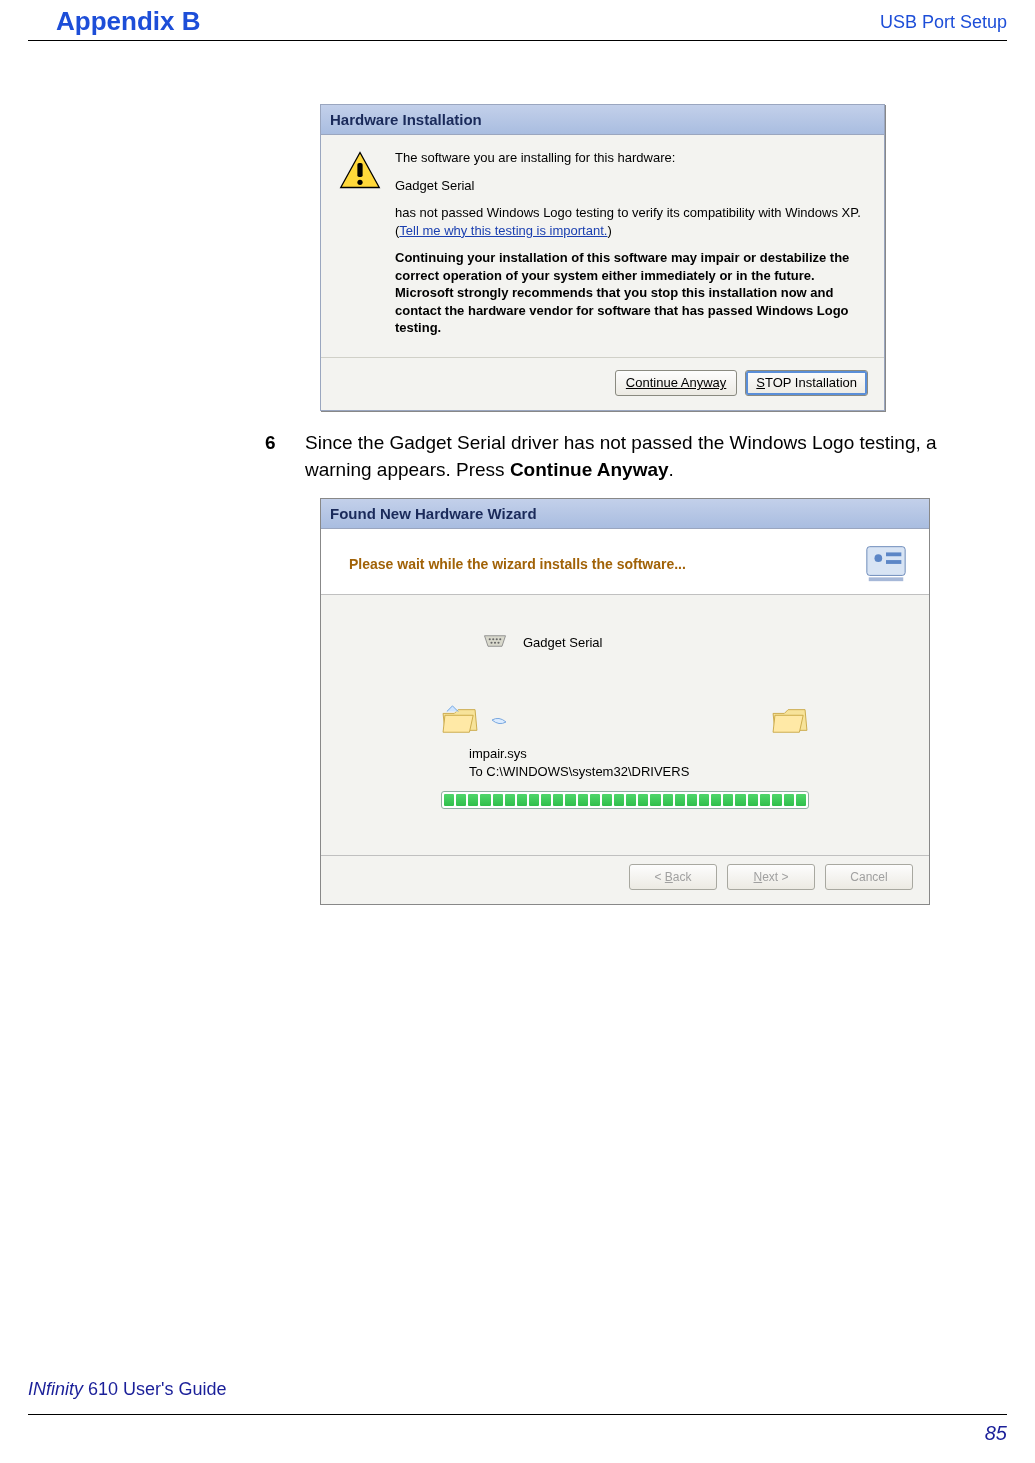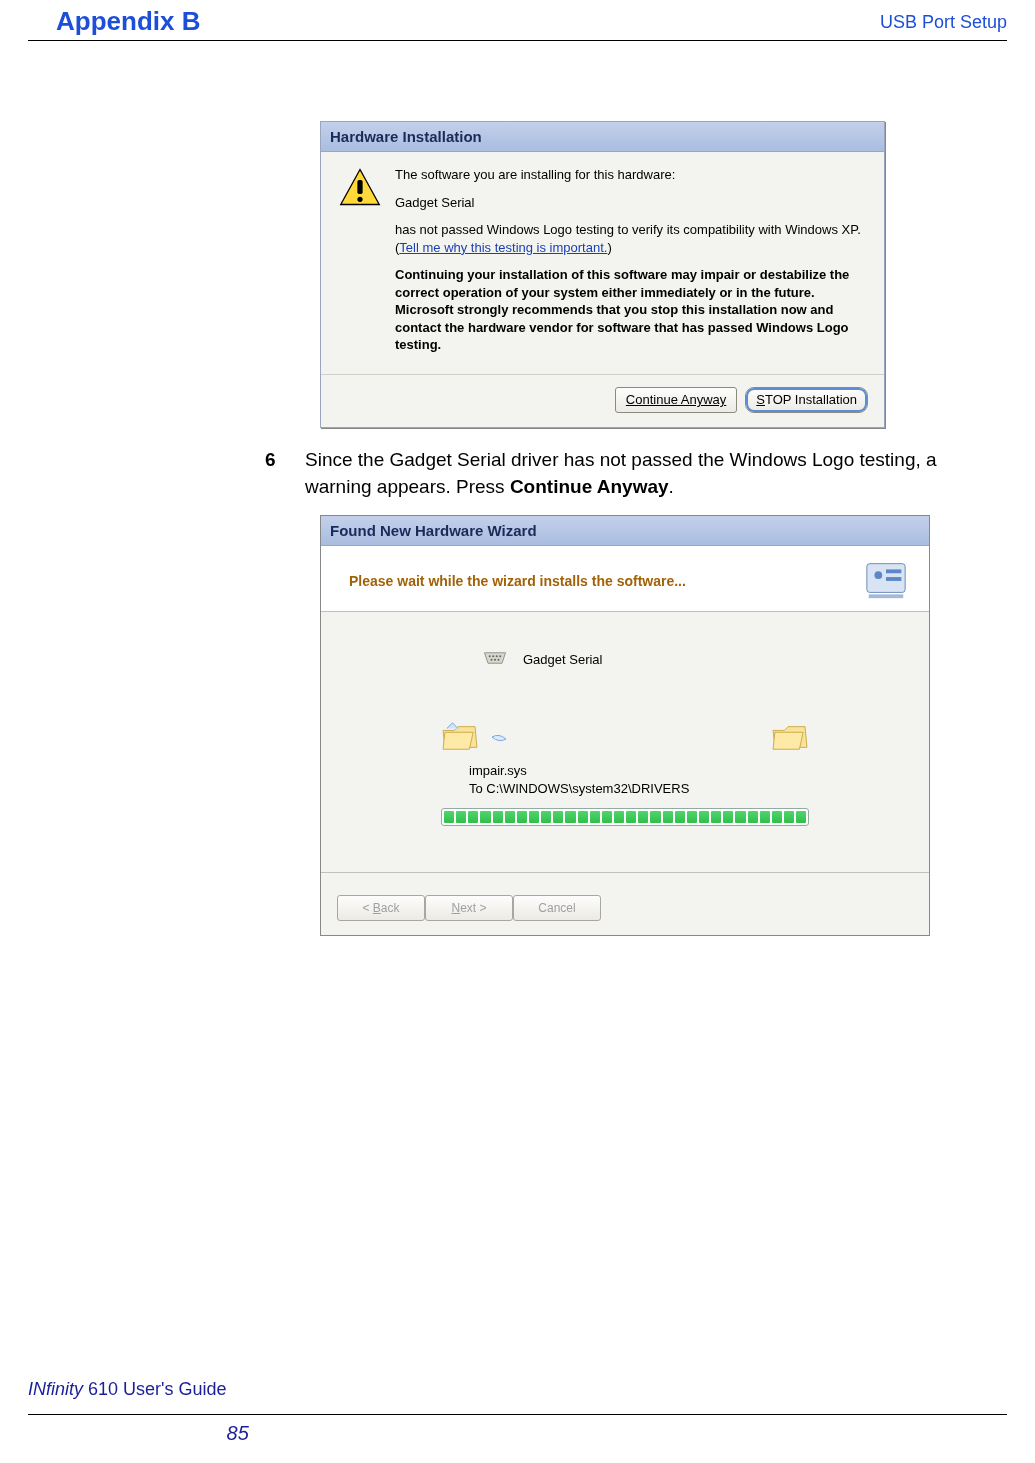--- a/index.html
+++ b/index.html
@@ -35,32 +35,32 @@
     margin-top: 6px;
   }
   .footer-rule {
     position: absolute;
     bottom: 48px; left: 28px; right: 28px;
     border-top: 1px solid #000;
   }
   .footer {
     position: absolute;
     bottom: 18px; left: 28px; right: 28px;
-    display: flex; justify-content: flex-start;
+    display: flex; justify-content: space-between;
     font-family: "Trebuchet MS", Verdana, sans-serif;
     color: #1a1f99;
   }
   .footer .left { font-style: italic; font-size: 18px; }
   .footer .left .nonitalic { font-style: normal; }
   .footer .right { font-style: italic; font-size: 20px; margin-top: 43px; }
 
   .content {
     position: absolute;
     left: 265px;
-    top: 121px;
+    top: 104px;
     width: 710px;
   }
 
   
   .win-dialog {
     width: 565px;
     margin-left: 55px;
     border: 1px solid #9aa6bf;
     background: #f3f3f0;
     font-family: Tahoma, Arial, sans-serif;
@@ -104,21 +104,20 @@
     border: 1px solid #8a8a80;
     border-radius: 3px;
     font-size: 13px;
     font-family: Tahoma, Arial, sans-serif;
     color: #000;
     padding: 0 10px;
     cursor: pointer;
   }
   .win-btn.default {
     box-shadow: 0 0 0 2px #5a8ed8 inset;
-    border-radius: 9px;
   }
   .win-btn:disabled {
     color: #a0a0a0;
     cursor: default;
   }
   .win-btn .ul { text-decoration: underline; }
 
   
   .step {
     display: flex;
@@ -197,22 +196,24 @@
     display: flex;
     gap: 2px;
   }
   .progress .seg {
     flex: 1;
     background: linear-gradient(#4fd66a, #2fbf4a);
     border-radius: 1px;
   }
   .wiz-btn-row {
     border-top: 1px solid #c0c0c0;
-    padding: 22px 16px 14px;
-    display: flex;
+    padding: 8px 16px 14px;
+    display: flex;
+    justify-content: flex-end;
+    gap: 10px;
   }
   .wiz-btn {
     min-width: 88px;
     height: 26px;
     background: linear-gradient(#fdfdfd, #eceae3);
     border: 1px solid #a8a8a0;
     border-radius: 3px;
     font-size: 12px;
     font-family: Tahoma, Arial, sans-serif;
     color: #a0a0a0;

